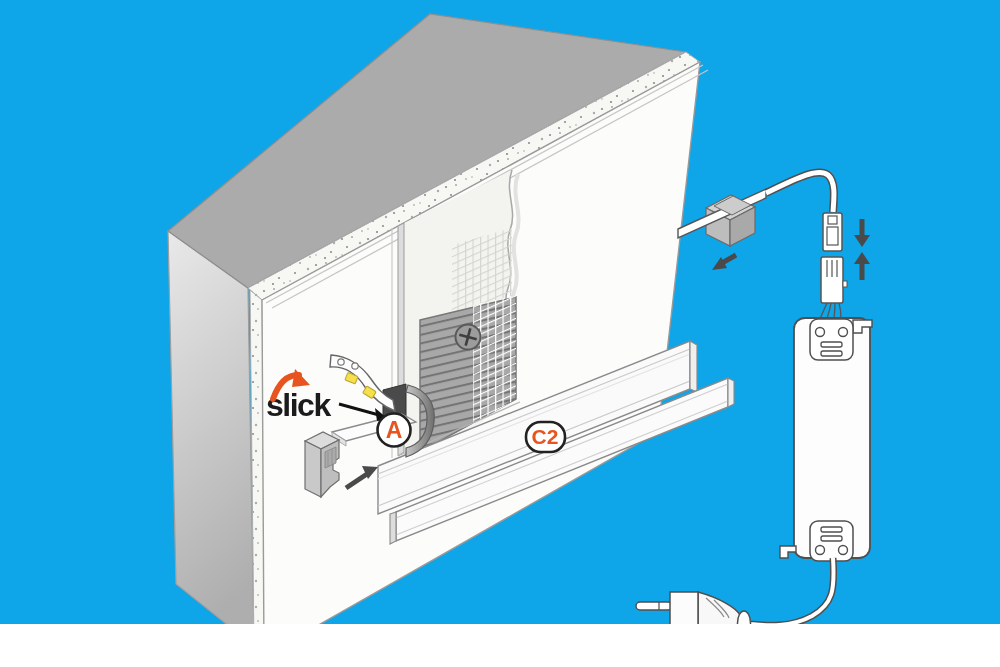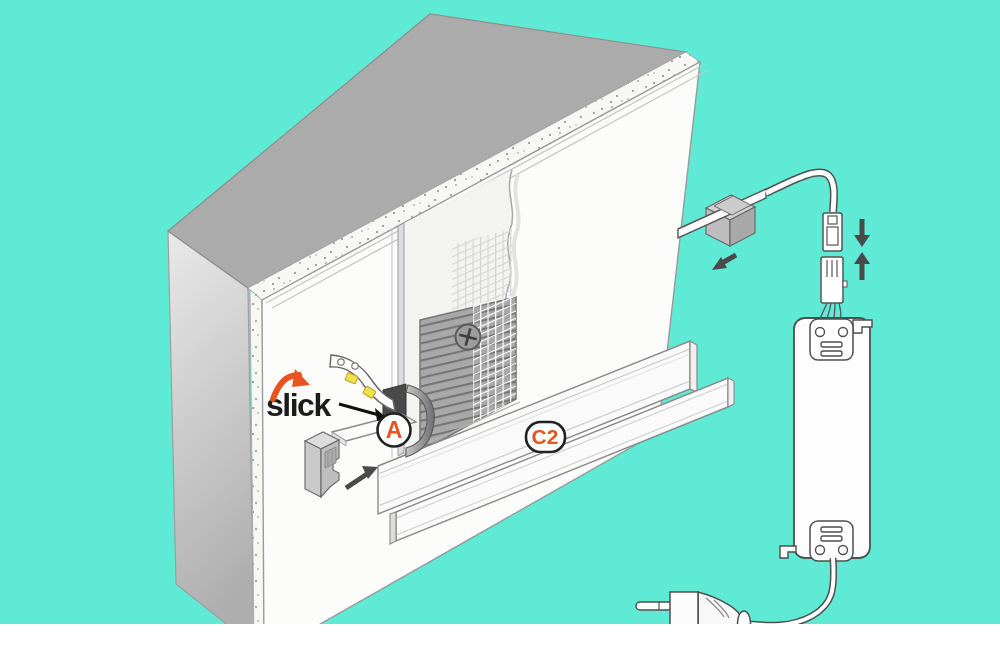--- a/index.html
+++ b/index.html
@@ -1,16 +1,16 @@
 <!DOCTYPE html>
 <html><head>
 <meta charset="utf-8">
 <style>
   html,body{margin:0;padding:0;background:#fff;}
-  .stage{position:relative;width:1000px;height:624px;background:#5eead4;overflow:hidden;
+  .stage{position:relative;width:1000px;height:624px;background:#0ea5e9;overflow:hidden;
          font-family:"Liberation Sans", sans-serif;}
   svg{position:absolute;inset:0;display:block;}
   text{font-family:"Liberation Sans", sans-serif;}
   .brand-text{font-weight:bold;font-size:32px;letter-spacing:-1.5px;fill:#1b1b1b;}
   .tag-a{font-weight:bold;font-size:23px;text-anchor:middle;}
   .tag-c2{font-weight:bold;font-size:21px;text-anchor:middle;}
 </style>
 </head>
 <body>
 

